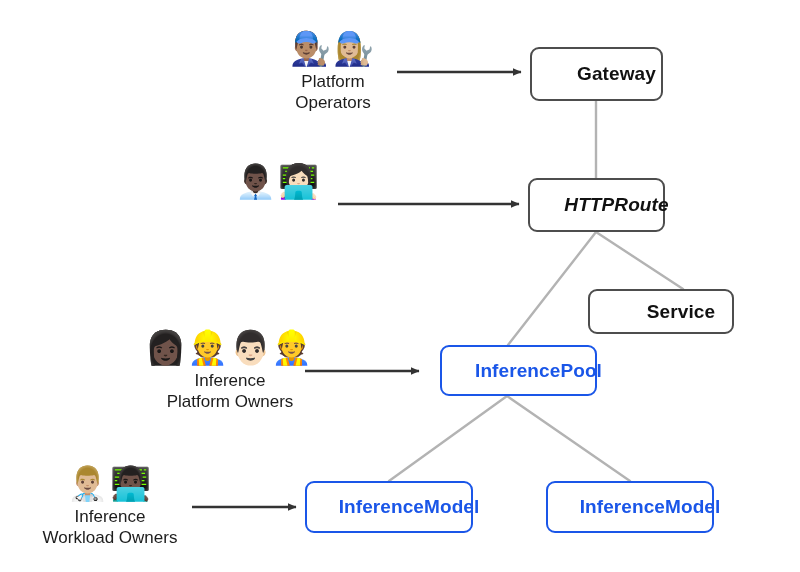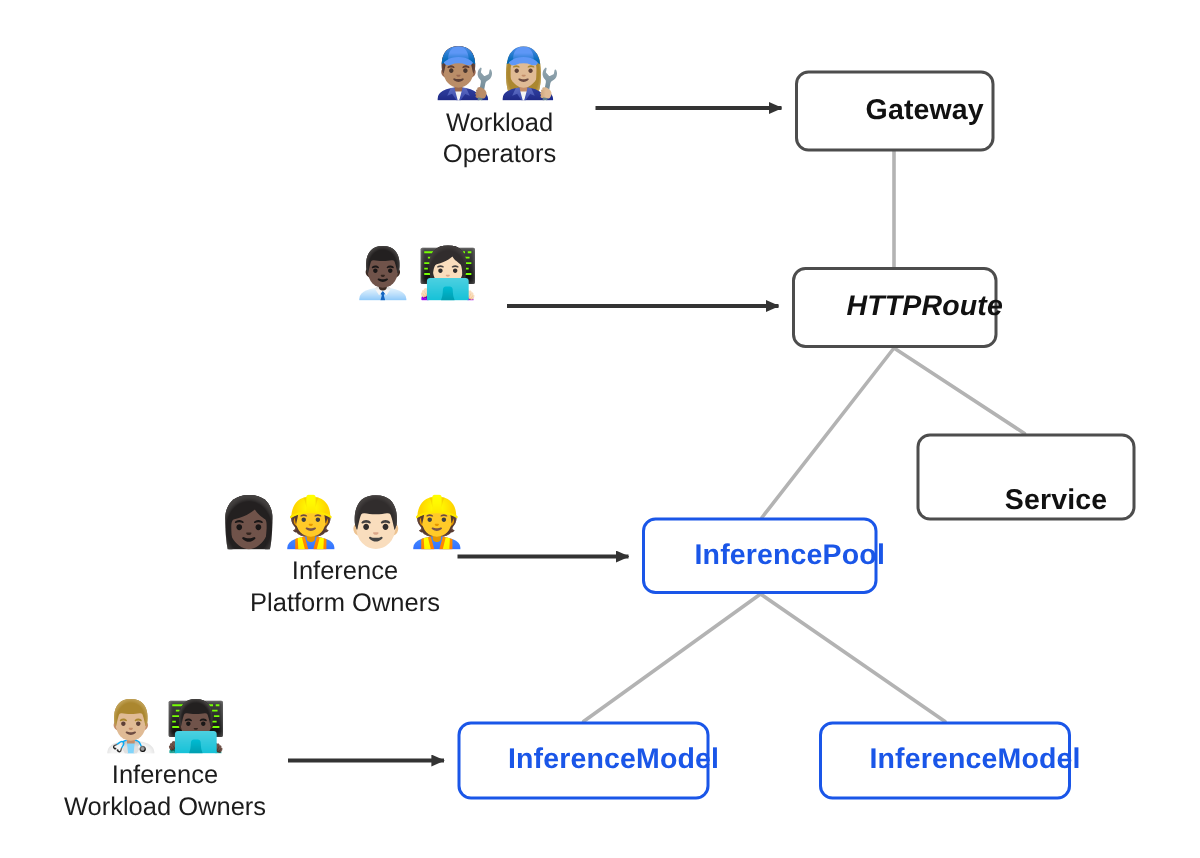--- a/index.html
+++ b/index.html
@@ -101,39 +101,39 @@
   </svg>
 
   <div class="node node-std" style="left:530px; top:47px; width:133px; height:54px;">
     <span>Gateway</span>
   </div>
 
   <div class="node node-std" style="left:528px; top:178px; width:137px; height:54px;font-style:italic;">
     <span>HTTPRoute</span>
   </div>
 
-  <div class="node node-std" style="left:611px; top:289px; width:146px; height:58px;align-items:flex-end;">
+  <div class="node node-std" style="left:588px; top:289px; width:146px; height:45px;">
     <span>Service</span>
   </div>
 
-  <div class="node node-accent" style="left:428px; top:345px; width:157px; height:51px;">
+  <div class="node node-accent" style="left:440px; top:345px; width:157px; height:51px;">
     <span>InferencePool</span>
   </div>
 
   <div class="node node-accent" style="left:305px; top:481px; width:168px; height:52px;">
     <span>InferenceModel</span>
   </div>
 
   <div class="node node-accent" style="left:546px; top:481px; width:168px; height:52px;">
     <span>InferenceModel</span>
   </div>
 
   <div class="persona" style="left:253px; top:30px; width:160px;">
     <div class="persona-icons">👨🏽‍🔧👩🏼‍🔧</div>
-    <div class="persona-label">Workload
+    <div class="persona-label">Platform
 Operators</div>
   </div>
 
   <div class="persona" style="left:198px; top:163px; width:160px;">
     <div class="persona-icons">👨🏿‍💼👩🏻‍💻</div>
   </div>
 
   <div class="persona" style="left:150px; top:329px; width:160px;">
     <div class="persona-icons">👩🏿‍👷👨🏻‍👷</div>
     <div class="persona-label">Inference

